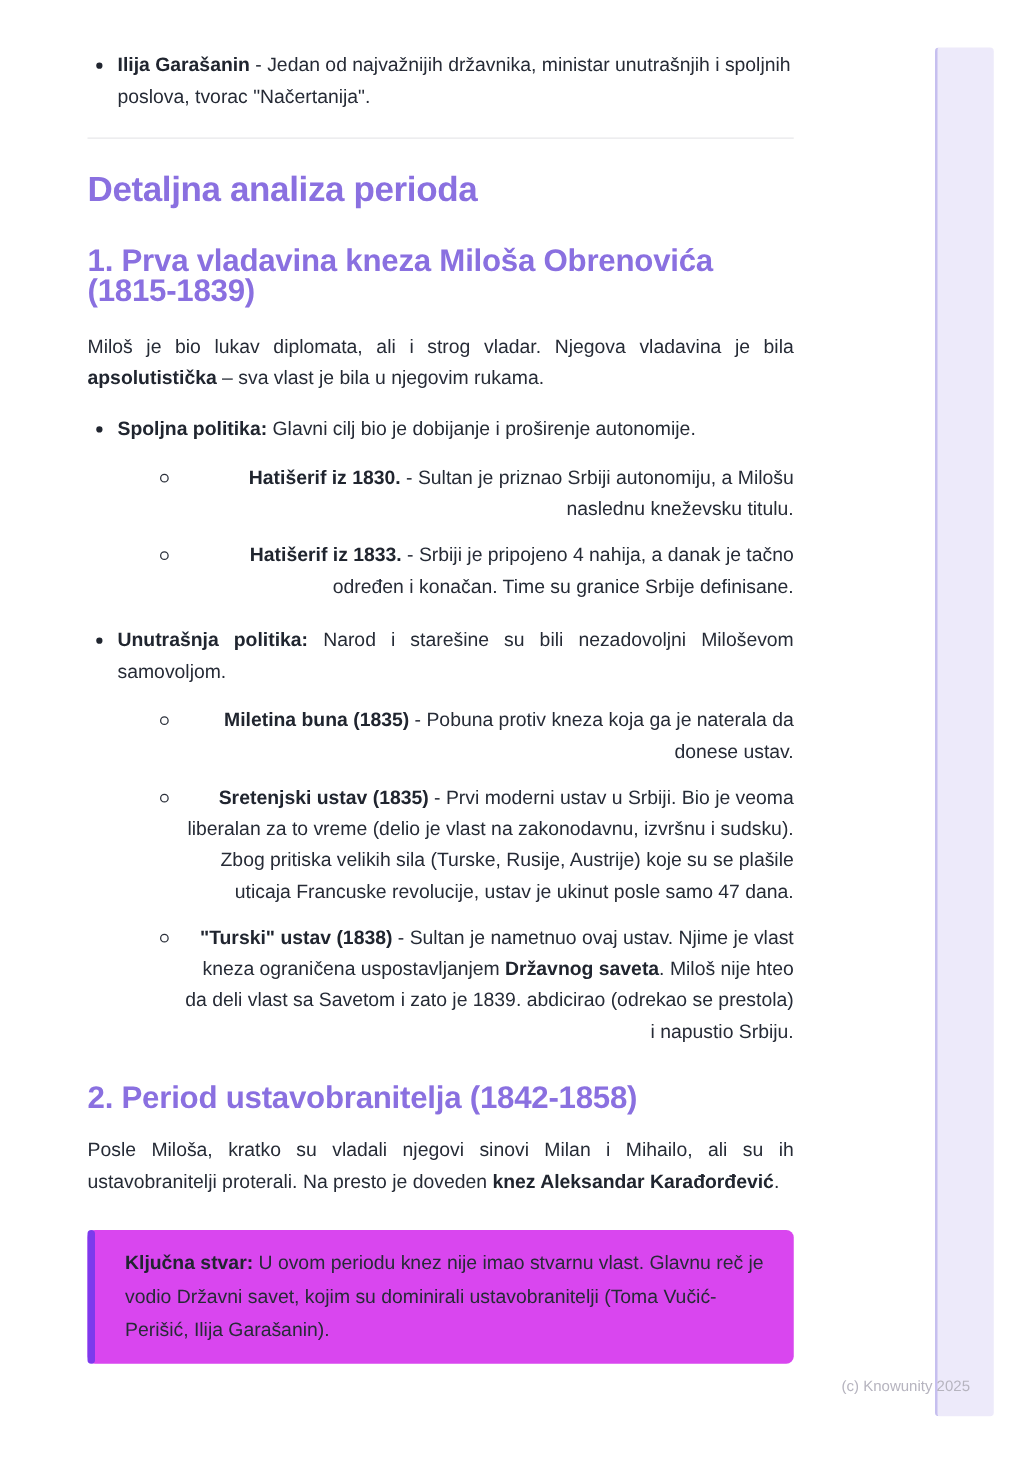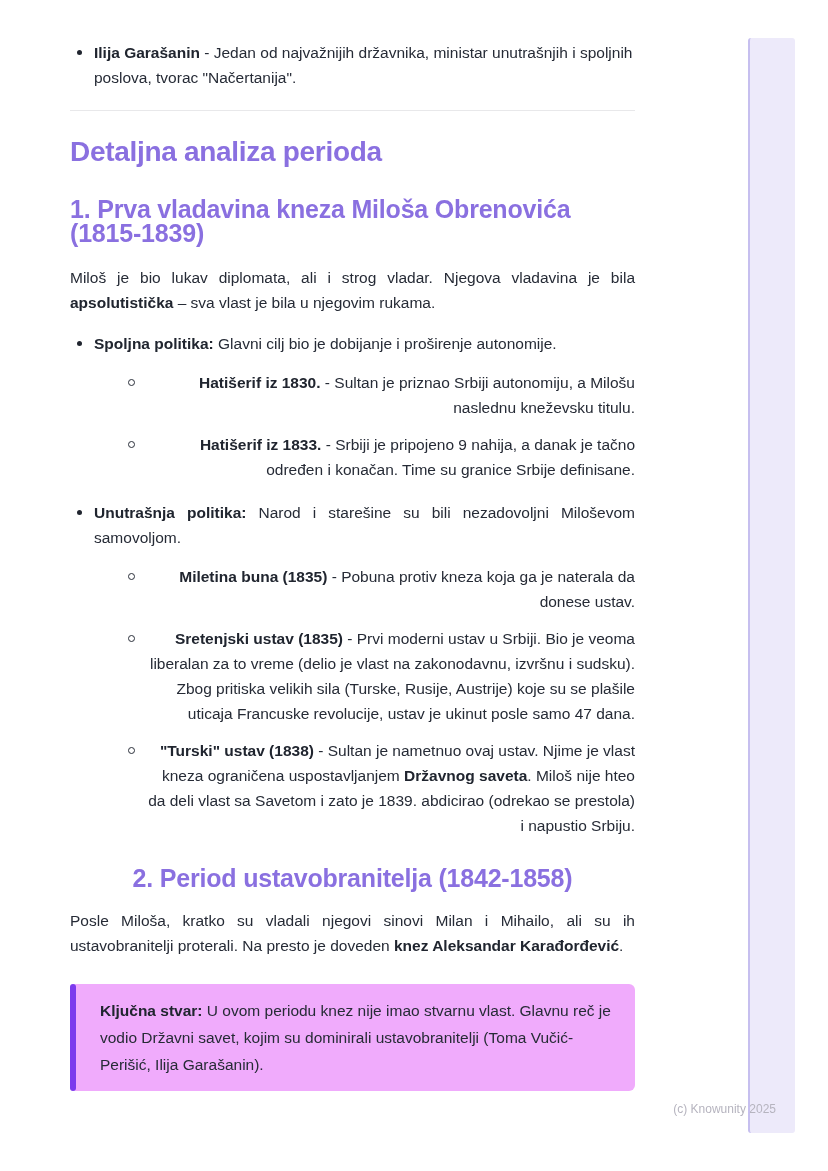--- a/index.html
+++ b/index.html
@@ -54,36 +54,36 @@
     font-size: 28px; line-height: 30px; font-weight: 700;
     letter-spacing: -0.3px;
     color: #8a70e0;
   }
   h3 {
     margin: 30px 0 0 0;
     font-size: 25px; line-height: 24px; font-weight: 600;
     letter-spacing: -0.2px;
     color: #8a70e0;
   }
-  h3.s2 { margin-top: 28px; text-align: center; }
+  h3.s2 { margin-top: 28px; }
 
   p.body { margin: 20px 0 0 0; }
   .justify { text-align: justify; }
 
   ul.l1 { margin: 16px 0 0 0; padding: 0; }
   ul.sub { margin: 14px 0 0 0; padding: 0 0 0 28px; text-align: right; }
   ul.sub li + li { margin-top: 12px; }
   li.gap-top { margin-top: 18px; }
 
   p.p2 { margin-top: 18px; }
 
   .callout {
     position: relative;
     margin: 26px 0 0 0;
-    background: #f0abfc;
+    background: #d946ef;
     border-radius: 6px;
     padding: 13px 24px 13px 30px;
   }
   .callout p { margin: 0; line-height: 27px; }
   .callout-bar {
     position: absolute; left: 0; top: 0; bottom: 0;
     width: 6px; border-radius: 6px;
     background: #7c3aed;
   }
 
@@ -125,21 +125,21 @@
       <li>
         <span class="dot"></span>
         <strong>Spoljna politika:</strong><span> Glavni cilj bio je dobijanje i proširenje autonomije.</span>
         <ul class="sub">
           <li>
             <span class="circle"></span>
             <strong>Hatišerif iz 1830.</strong><span> - Sultan je priznao Srbiji autonomiju, a Milošu naslednu kneževsku titulu.</span>
           </li>
           <li>
             <span class="circle"></span>
-            <strong>Hatišerif iz 1833.</strong><span> - Srbiji je pripojeno 9 nahija, a danak je tačno određen i konačan. Time su granice Srbije definisane.</span>
+            <strong>Hatišerif iz 1833.</strong><span> - Srbiji je pripojeno 4 nahija, a danak je tačno određen i konačan. Time su granice Srbije definisane.</span>
           </li>
         </ul>
       </li>
 
       <li class="gap-top justify">
         <span class="dot"></span>
         <strong>Unutrašnja politika:</strong><span> Narod i starešine su bili nezadovoljni Miloševom samovoljom.</span>
         <ul class="sub">
           <li>
             <span class="circle"></span>

